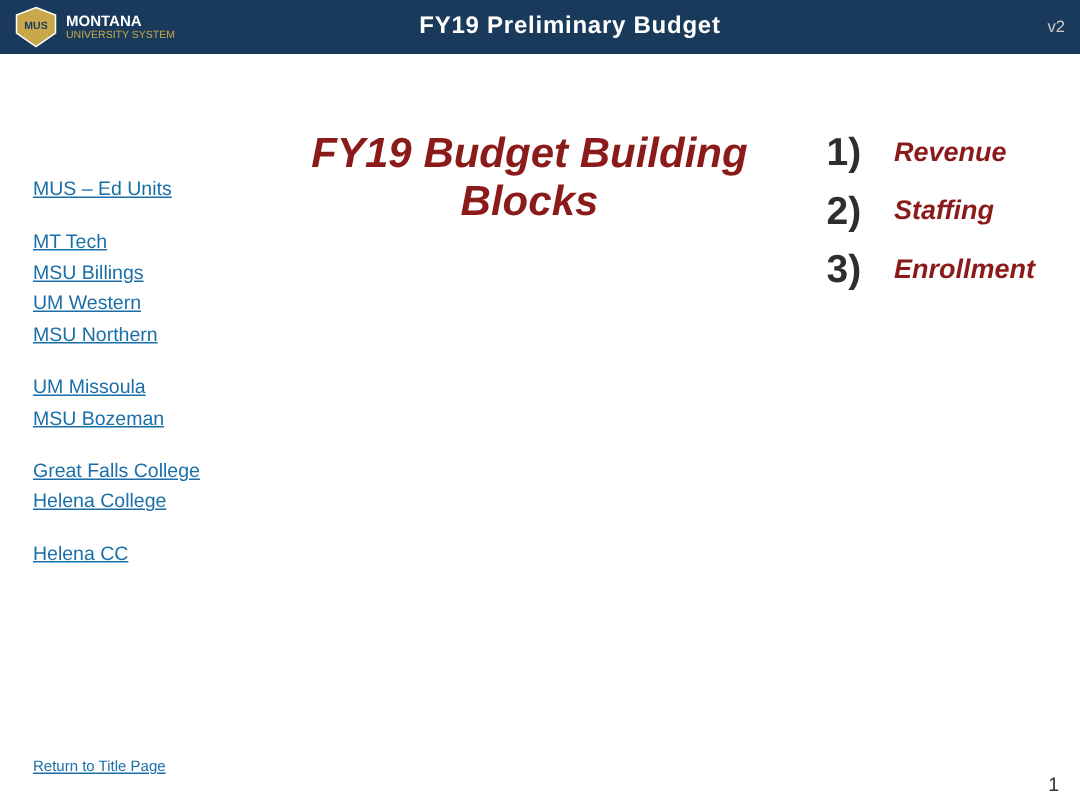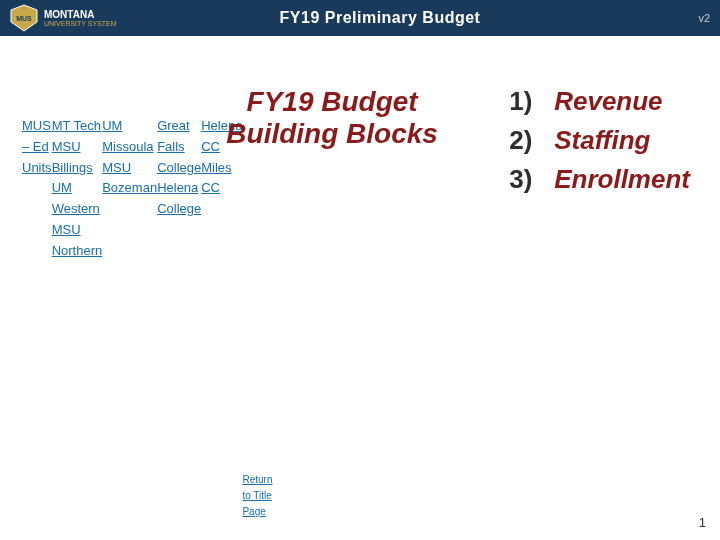--- a/index.html
+++ b/index.html
@@ -56,21 +56,21 @@
       display: flex;
       height: calc(540px - 36px);
       padding: 20px 0 10px 0;
     }
 
     
     .sidebar {
       width: 175px;
       padding: 60px 20px 10px 22px;
       display: flex;
-      flex-direction: row;
+      flex-direction: column;
       gap: 0;
       flex-shrink: 0;
     }
 
     .sidebar-group {
       margin-bottom: 14px;
     }
 
     .sidebar-link {
       display: block;
@@ -117,21 +117,21 @@
 
     .item-number {
       color: #2e2e2e;
       font-size: 26px;
       font-weight: bold;
       min-width: 45px;
     }
 
     .item-label {
       color: #8b1a1a;
-      font-size: 26px;
+      font-size: 18px;
       font-weight: bold;
       font-style: italic;
     }
 
     
     .page-number {
       position: absolute;
       bottom: 10px;
       right: 14px;
       font-size: 13px;
@@ -178,21 +178,20 @@
       <a class="sidebar-link">MSU Bozeman</a>
     </div>
 
     <div class="sidebar-group">
       <a class="sidebar-link">Great Falls College</a>
       <a class="sidebar-link">Helena College</a>
     </div>
 
     <div class="sidebar-group">
       <a class="sidebar-link">Helena CC</a>
-      <a class="sidebar-link">Miles CC</a>
     </div>
 
     <div class="sidebar-return">
       <a class="sidebar-link" style="font-size:10px;">Return to Title Page</a>
     </div>
   </div>
 
   <div class="main">
     <h1 class="page-title">FY19 Budget Building Blocks</h1>
 

